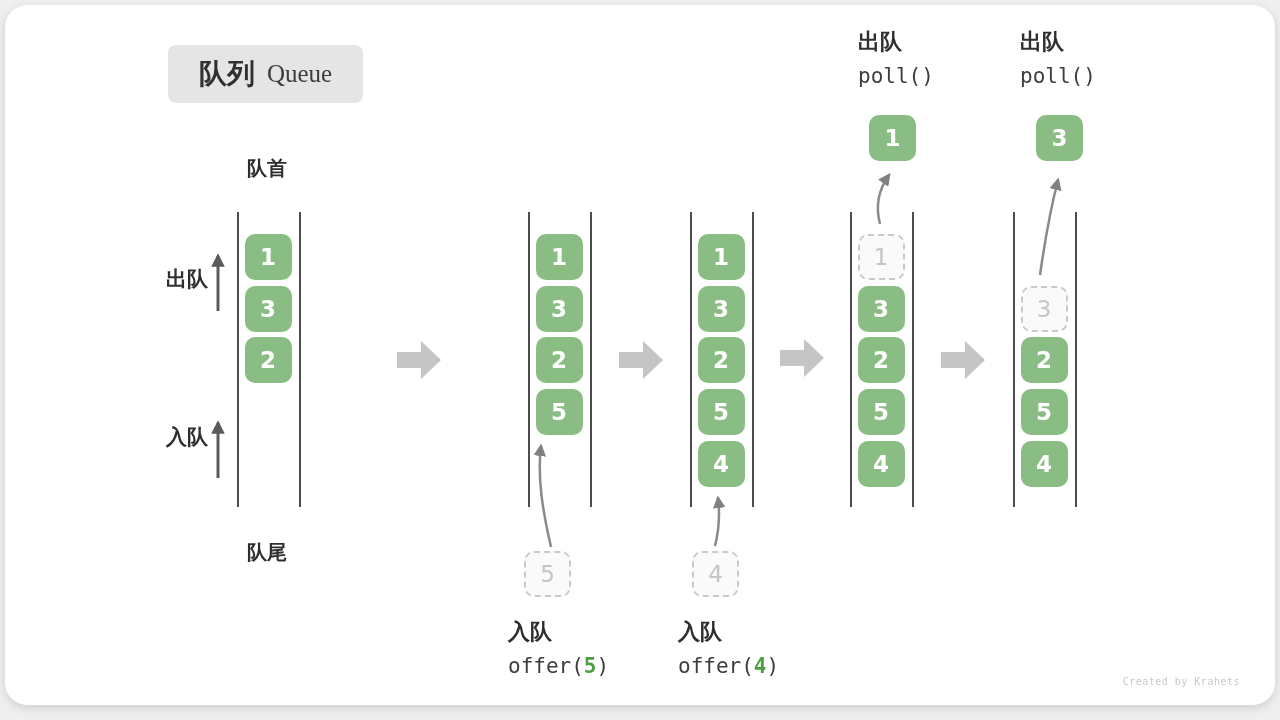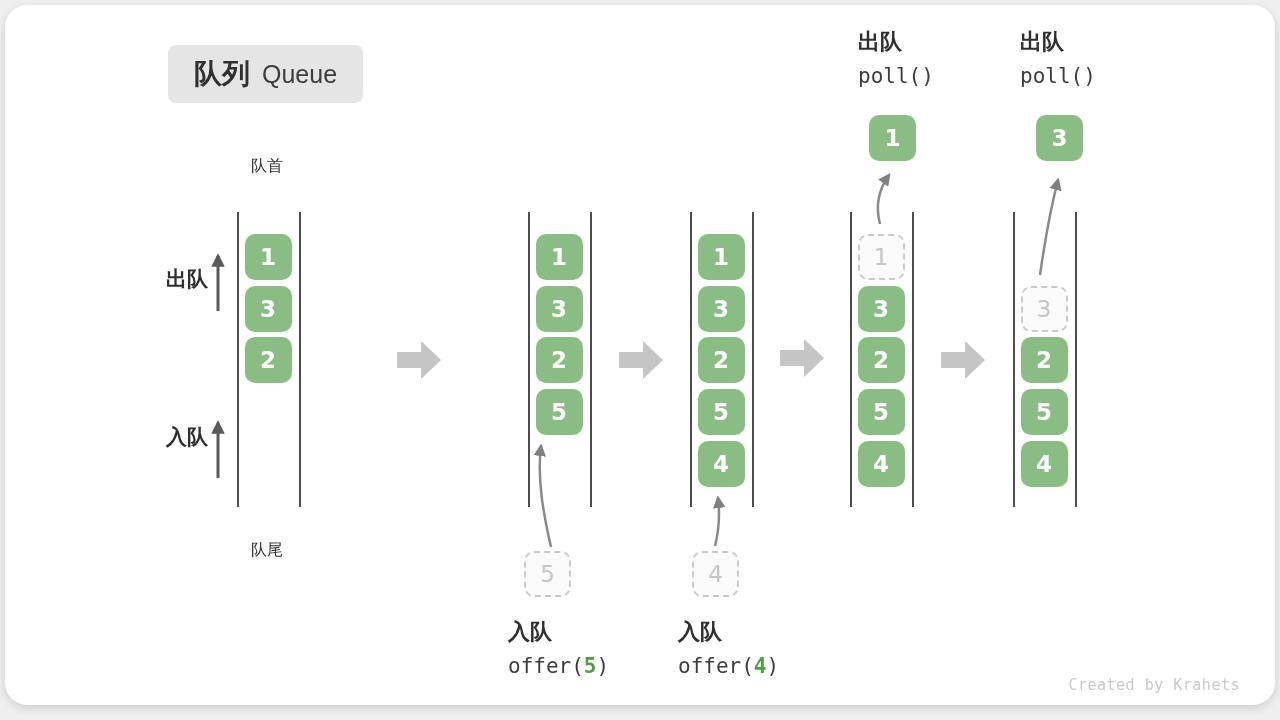--- a/index.html
+++ b/index.html
@@ -15,23 +15,23 @@
   }
   #scene{position:absolute;left:0;top:0;width:1280px;height:720px;}
   svg.overlay{position:absolute;left:0;top:0;pointer-events:none;}
 
   .title-box{
     position:absolute;left:168px;top:45px;width:195px;height:58px;
     background:#e5e5e5;border-radius:8px;
     display:flex;align-items:center;justify-content:center;gap:12px;
   }
   .title-zh{font-size:28px;font-weight:700;color:#303030;text-align:center;}
-  .title-en{font-family:Liberation Sans, sans-serif;font-size:25px;color:#3d3d3d;}
+  .title-en{font-family:Liberation Serif, serif;font-size:25px;color:#3d3d3d;}
 
-  .zh-label{position:absolute;font-size:16px;font-weight:400;color:#2e2e2e;line-height:1;}
+  .zh-label{position:absolute;font-size:20px;font-weight:700;color:#2e2e2e;line-height:1;}
   .side-label{position:absolute;width:62px;text-align:right;font-size:21px;font-weight:700;color:#2e2e2e;line-height:1;}
 
   .vline{position:absolute;width:1.5px;top:212px;height:295px;background:#4d4d4d;}
 
   .qbox{
     position:absolute;width:47px;height:46px;border-radius:10px;
     background:var(--green,#8ABD83);color:#ffffff;
     display:flex;align-items:center;justify-content:center;
     font-family:"DejaVu Sans",sans-serif;font-size:23px;font-weight:600;
   }
@@ -40,21 +40,21 @@
     background:#fafafa;border:2px dashed #c9c9c9;color:#c5c5c5;font-weight:500;
   }
 
   .op{position:absolute;}
   .op .zh{font-size:22px;font-weight:700;color:#2f2f2f;line-height:1;margin-bottom:13px;}
   .op .code{font-family:"DejaVu Sans Mono",monospace;font-size:21px;color:#3d3d3d;font-weight:500;line-height:1;}
   .op .code .arg{color:var(--accent,#4D9E45);font-weight:700;}
 
   .credit{
     position:absolute;right:40px;top:676px;
-    font-family:"DejaVu Sans Mono",monospace;font-size:15px;color:#c9c9c9;letter-spacing:0.5px;
+    font-family:"DejaVu Sans Mono",monospace;font-size:10px;color:#c9c9c9;letter-spacing:0.5px;
   }
 </style>
 </head>
 <body style="--green: #8ABD83; --accent: #4D9E45;">
 
 <div class="card"></div>
 
 <div id="scene">
 
   <div class="title-box">

